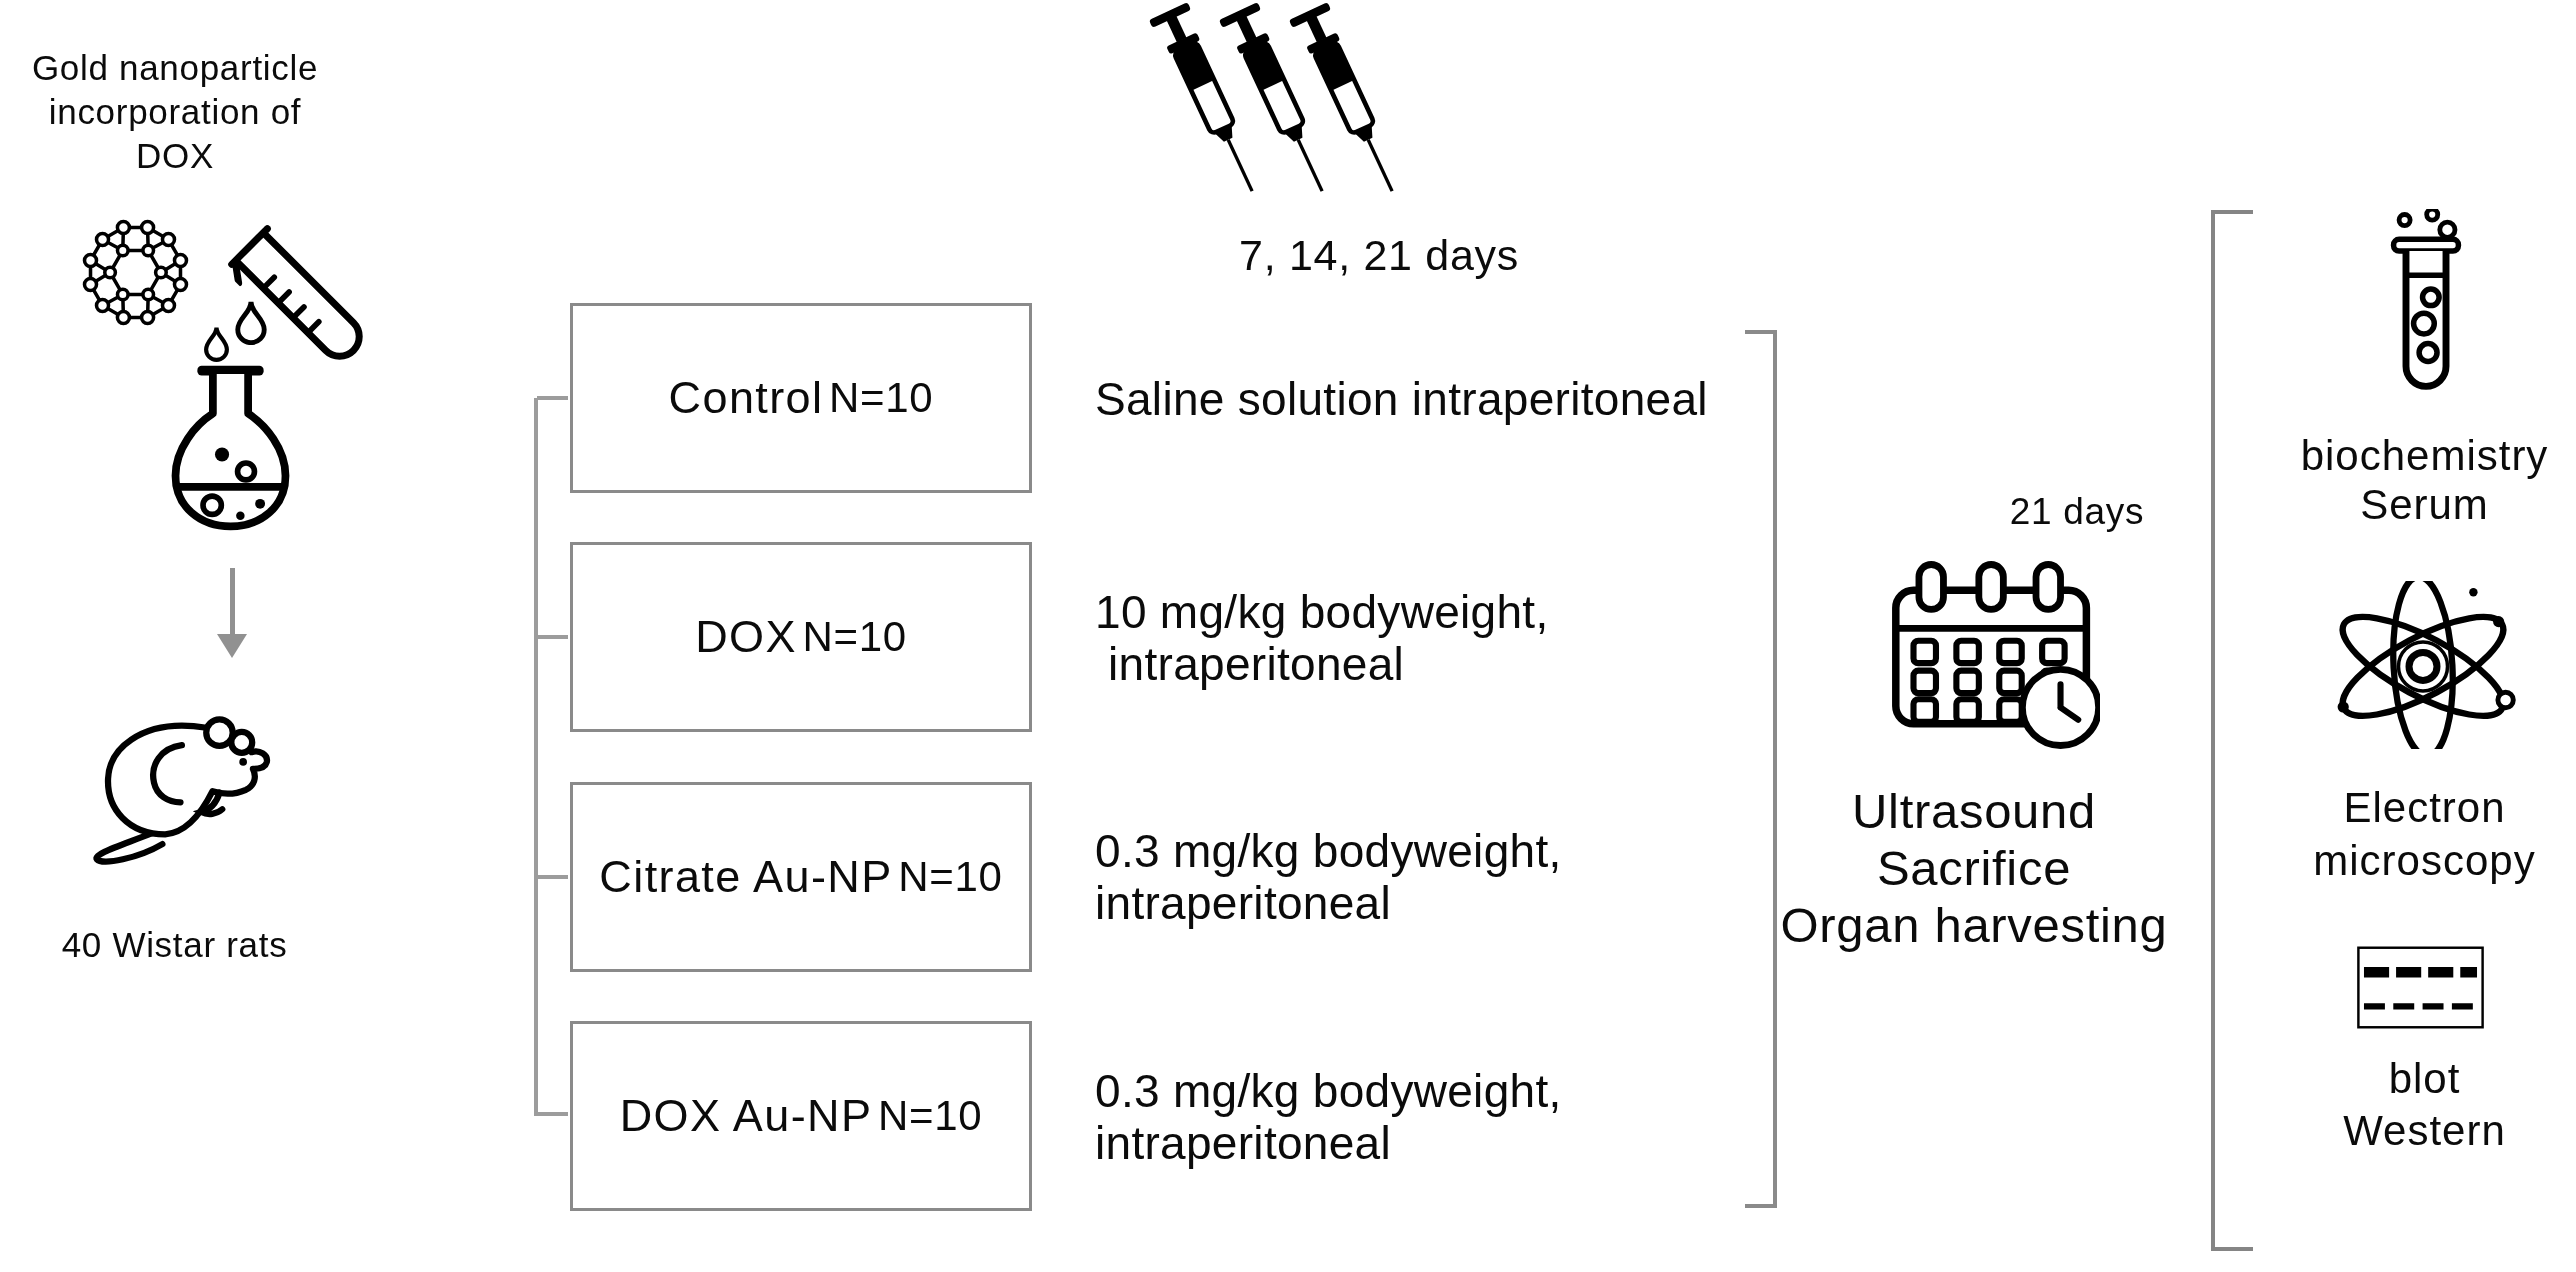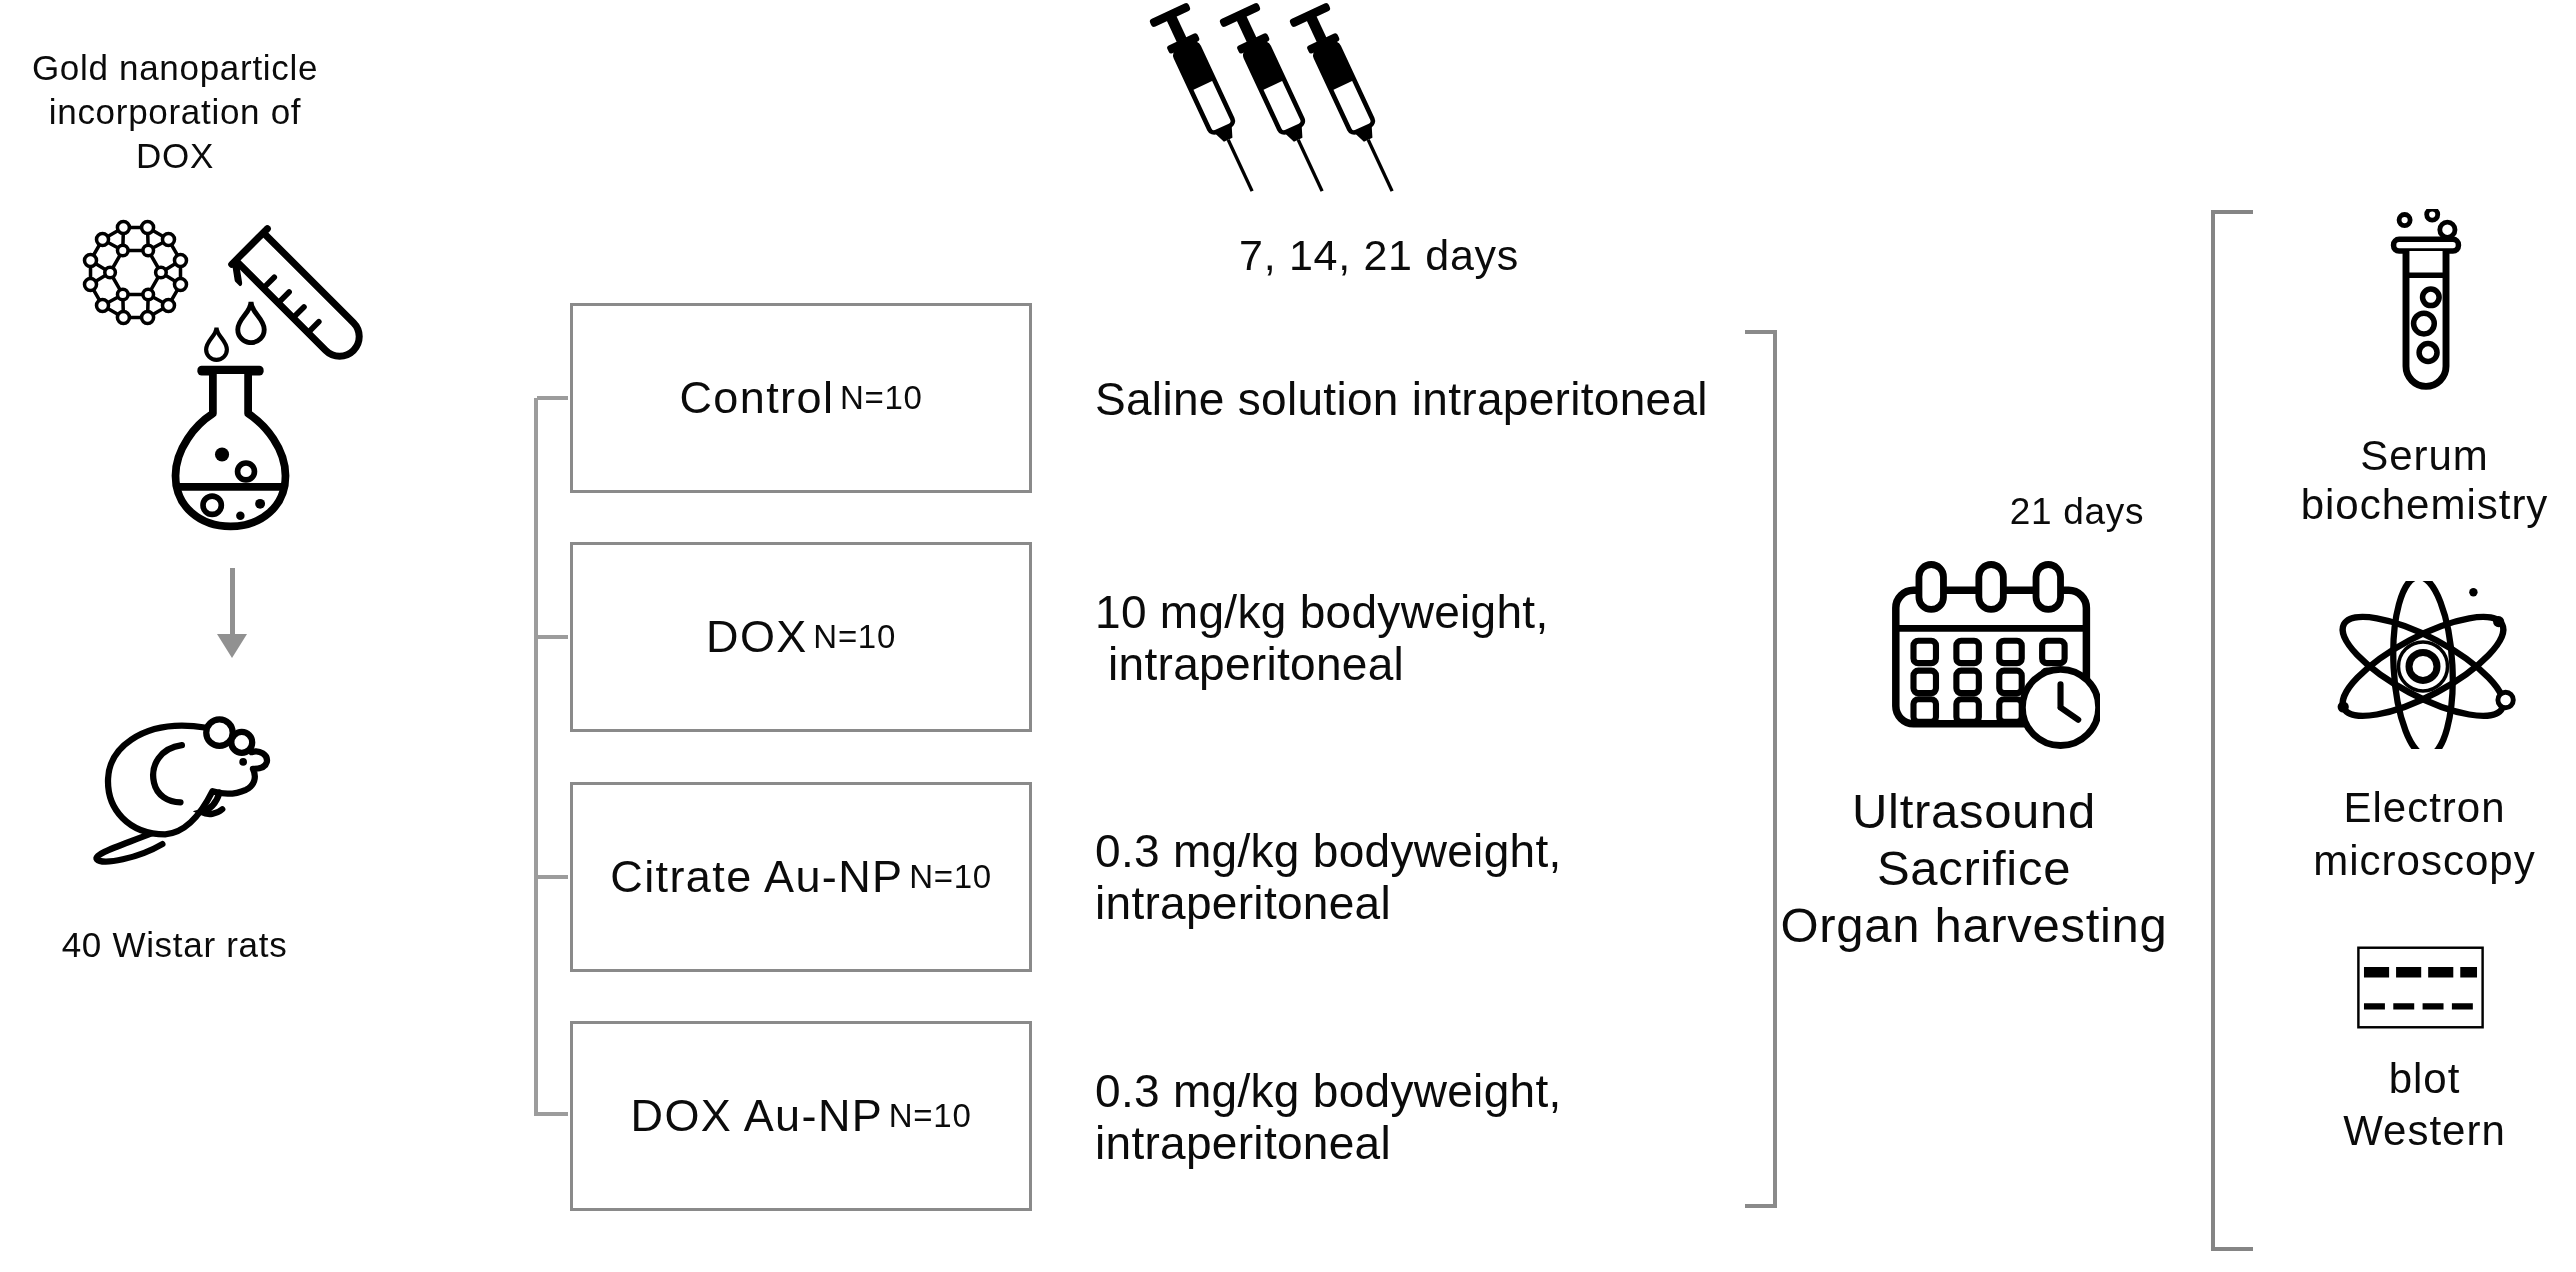--- a/index.html
+++ b/index.html
@@ -16,21 +16,21 @@
   
   .syr{top:5.6px;width:60px;height:204px;transform:rotate(-25deg);transform-origin:31.5px 28px;}
   .syr1{left:1149px;} .syr2{left:1219px;} .syr3{left:1289px;}
   .inj-label{left:1176px;top:231px;width:406px;font-size:43px;letter-spacing:0.7px;}
   
   .gbox{left:570px;width:462px;height:190px;border:3.5px solid #8a8a8a;background:#fff;
         box-sizing:border-box;display:flex;flex-direction:row;align-items:center;
         justify-content:center;gap:5.6px;}
   .gb1{top:303px;} .gb2{top:542px;} .gb3{top:782px;} .gb4{top:1021px;}
   .gname{font-size:45px;letter-spacing:1.4px;}
-  .gn{font-size:33px;letter-spacing:0.7px;}
+  .gn{font-size:42px;letter-spacing:0.7px;}
   
   .dose{left:1095px;width:644px;height:109px;display:flex;flex-direction:column;
         justify-content:center;font-size:46px;line-height:52px;letter-spacing:0.3px;
         white-space:pre;}
   .d1{top:344px;} .d2{top:583px;} .d3{top:822px;} .d4{top:1062px;}
   
   .lbr-spine{left:534px;top:398px;width:4.2px;height:718px;background:#9c9c9c;}
   .lbr-tick{left:537px;width:31px;height:4.2px;background:#9c9c9c;}
   .mbr{left:1745px;top:330px;width:32px;height:878px;box-sizing:border-box;
        border-right:4.9px solid #8a8a8a;border-top:4.9px solid #8a8a8a;border-bottom:4.9px solid #8a8a8a;}
@@ -231,22 +231,22 @@
   <circle cx="74" cy="8" r="8" fill="#fff" stroke="#000" stroke-width="7"></circle>
   <circle cx="96" cy="30" r="11" fill="#fff" stroke="#000" stroke-width="7"></circle>
   <rect x="18" y="44" width="94" height="17" rx="8" fill="#fff" stroke="#000" stroke-width="8"></rect>
   <path d="M36,61 L36,228 A29,29 0 0 0 94,228 L94,61" fill="#fff" stroke="#000" stroke-width="10"></path>
   <line x1="36" y1="96" x2="94" y2="96" stroke="#000" stroke-width="8"></line>
   <circle cx="72" cy="128" r="12" fill="#fff" stroke="#000" stroke-width="8"></circle>
   <circle cx="62" cy="166" r="15" fill="#fff" stroke="#000" stroke-width="8"></circle>
   <circle cx="68" cy="208" r="13" fill="#fff" stroke="#000" stroke-width="8"></circle>
 </svg>
 <div class="abs an-label an1 ctr">
+  <div>biochemistry</div>
   <div>Serum</div>
-  <div>biochemistry</div>
 </div>
 
 <svg class="abs" style="left:2318px;top:581px" width="210" height="168" viewBox="0 0 300 240">
   <g fill="none" stroke="#000" stroke-width="9">
     <ellipse cx="150" cy="122" rx="128" ry="42" transform="rotate(-28 150 122)"></ellipse>
     <ellipse cx="150" cy="122" rx="128" ry="42" transform="rotate(28 150 122)"></ellipse>
     <ellipse cx="150" cy="122" rx="128" ry="42" transform="rotate(87 150 122)"></ellipse>
   </g>
   <circle cx="150" cy="122" r="20" fill="#fff" stroke="#000" stroke-width="10"></circle>
   <circle cx="150" cy="122" r="35" fill="none" stroke="#000" stroke-width="5"></circle>

